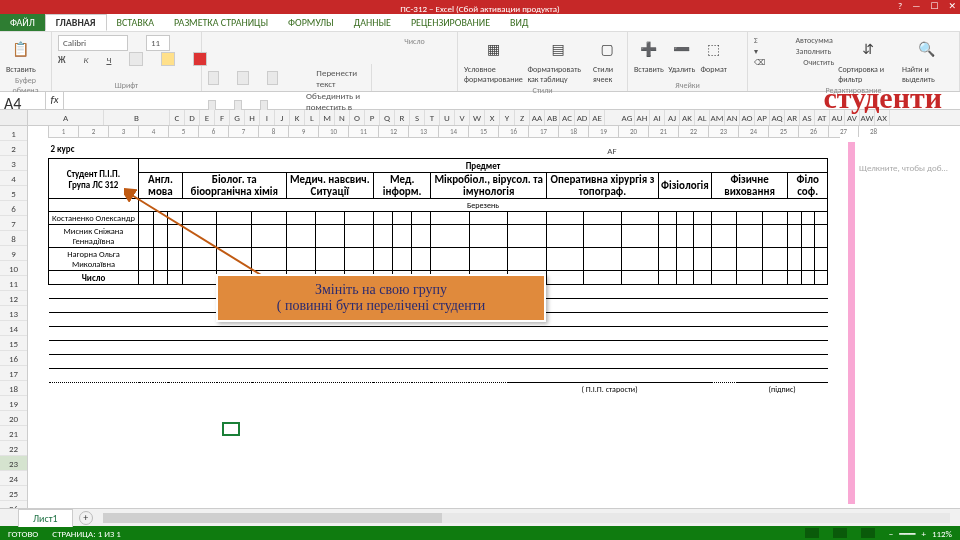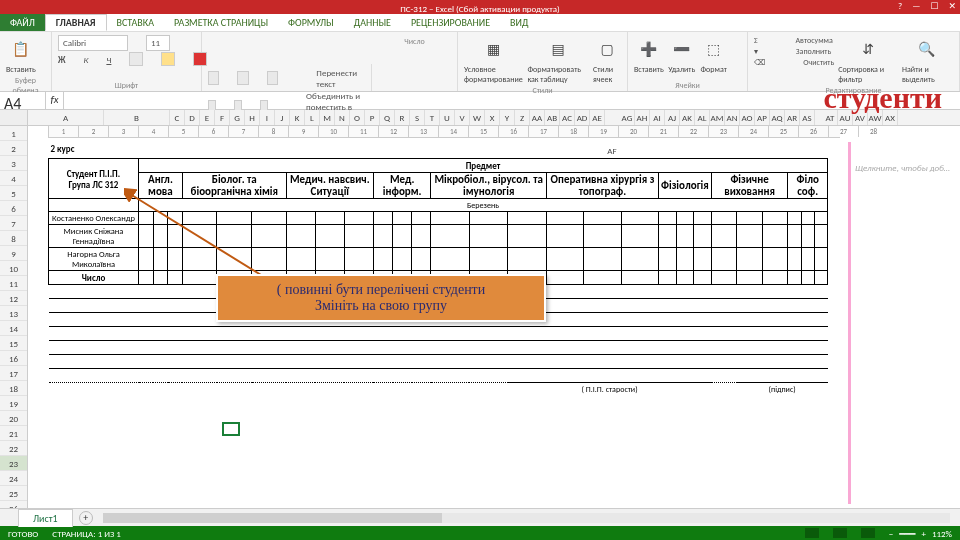--- a/index.html
+++ b/index.html
@@ -61,21 +61,21 @@
   .dots td { border-left:none; border-right:none; border-bottom:1px dotted #000; height:13px; }
   .sign-row td { border:none; font-size:8px; }
 
   
   .bigtitle { position:absolute; top:82px; right:18px; font-family:"Times New Roman",serif; font-size:30px; font-weight:bold; color:#c62828; text-align:right; line-height:1.05; text-shadow:0 0 1px #fff; z-index:20; }
   
   .callout { position:absolute; top:274px; left:216px; width:330px; background:#e08a3c; border:2px solid #fff; color:#2a2a70; font-family:"Times New Roman",serif; font-size:14px; text-align:center; padding:6px 8px; box-shadow:2px 2px 4px rgba(0,0,0,.3); z-index:15; }
   .arrow { position:absolute; top:188px; left:124px; width:170px; height:100px; z-index:14; pointer-events:none; }
 
   
-  .sidepane { position:absolute; top:16px; right:0; width:112px; bottom:4px; border-left:3px solid #f9a8d4; background:#fff; font-size:9px; color:#aaa; padding:20px 4px;font-style:italic; }
+  .sidepane { position:absolute; top:16px; right:0; width:112px; bottom:4px; border-left:7px solid #f9a8d4; background:#fff; font-size:9px; color:#aaa; padding:20px 4px; }
   
   .sheettabs { height:18px; background:#f1f1f1; border-top:1px solid #ccc; display:flex; align-items:center; font-size:10px; }
   .sheettab { padding:2px 14px; background:#fff; border:1px solid #ccc; border-bottom:none; margin-left:18px; color:#217346; }
   .plus { margin-left:6px; width:14px; height:14px; border:1px solid #bbb; border-radius:50%; text-align:center; line-height:12px; font-size:10px; }
   .hscroll { flex:1; margin:0 10px; height:10px; background:#e8e8e8; position:relative; }
   .hscroll .thumb{ position:absolute; left:0; top:0; bottom:0; width:40%; background:#cfcfcf;}
   
   .status { height:14px; background:#0f7b0f; color:#fff; font-size:9px; display:flex; align-items:center; padding:0 8px; gap:14px; }
   .status .spacer{ flex:1;}
   .zoom { display:flex; gap:6px; align-items:center; }
@@ -246,21 +246,21 @@
         <div class="colh" style="width: 15px;">AJ</div>
         <div class="colh" style="width: 15px;">AK</div>
         <div class="colh" style="width: 15px;">AL</div>
         <div class="colh" style="width: 15px;">AM</div>
         <div class="colh" style="width: 15px;">AN</div>
         <div class="colh" style="width: 15px;">AO</div>
         <div class="colh" style="width: 15px;">AP</div>
         <div class="colh" style="width: 15px;">AQ</div>
         <div class="colh" style="width: 15px;">AR</div>
         <div class="colh" style="width: 15px;">AS</div>
-        <div class="colh" style="width: 15px; margin-left: 8px;">AT</div>
+        <div class="colh" style="width: 15px;">AT</div>
         <div class="colh" style="width: 15px;">AU</div>
         <div class="colh" style="width: 15px;">AV</div>
         <div class="colh" style="width: 15px;">AW</div>
         <div class="colh" style="width: 15px;">AX</div>
       </div>
   </div>
   <div class="rowhdrs" id="rowhdrs">
       <div class="rowh">1</div>
       <div class="rowh">2</div>
       <div class="rowh">3</div>
@@ -513,22 +513,22 @@
 <svg class="arrow" viewBox="0 0 170 100">
   <defs>
       <marker id="ah" markerWidth="8" markerHeight="8" refX="2" refY="4" orient="auto">
         <path d="M0,0 L8,4 L0,8 Z" fill="#c05a12"></path>
       </marker>
     </defs>
   <line x1="150" y1="95" x2="6" y2="6" stroke="#c05a12" stroke-width="2" marker-end="url(#ah)"></line>
 </svg>
 
 <div class="callout">
+  <div>Змініть на свою групу</div>
   <div>( повинні бути перелічені  студенти</div>
-  <div>Змініть на свою групу</div>
 </div>
 
 <div class="sheettabs">
   <div class="sheettab">Лист1</div>
   <div class="plus">+</div>
   <div class="hscroll">
       <div class="thumb"></div>
     </div>
 </div>
 

